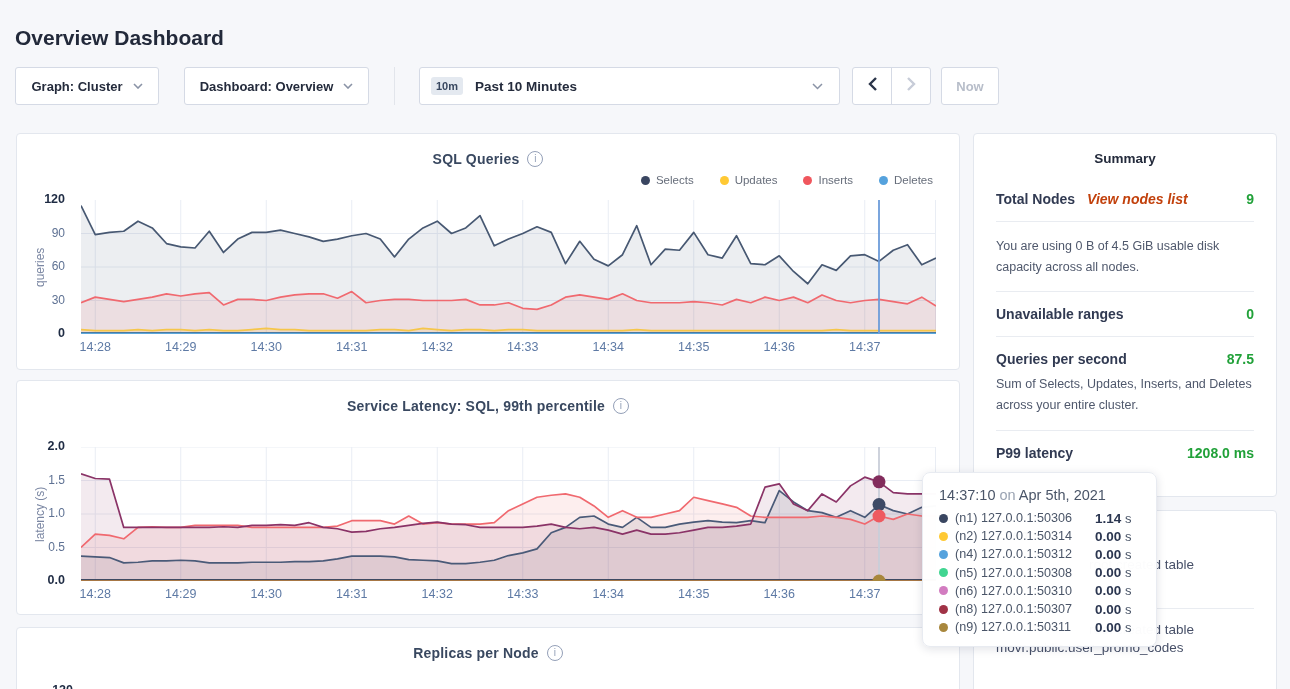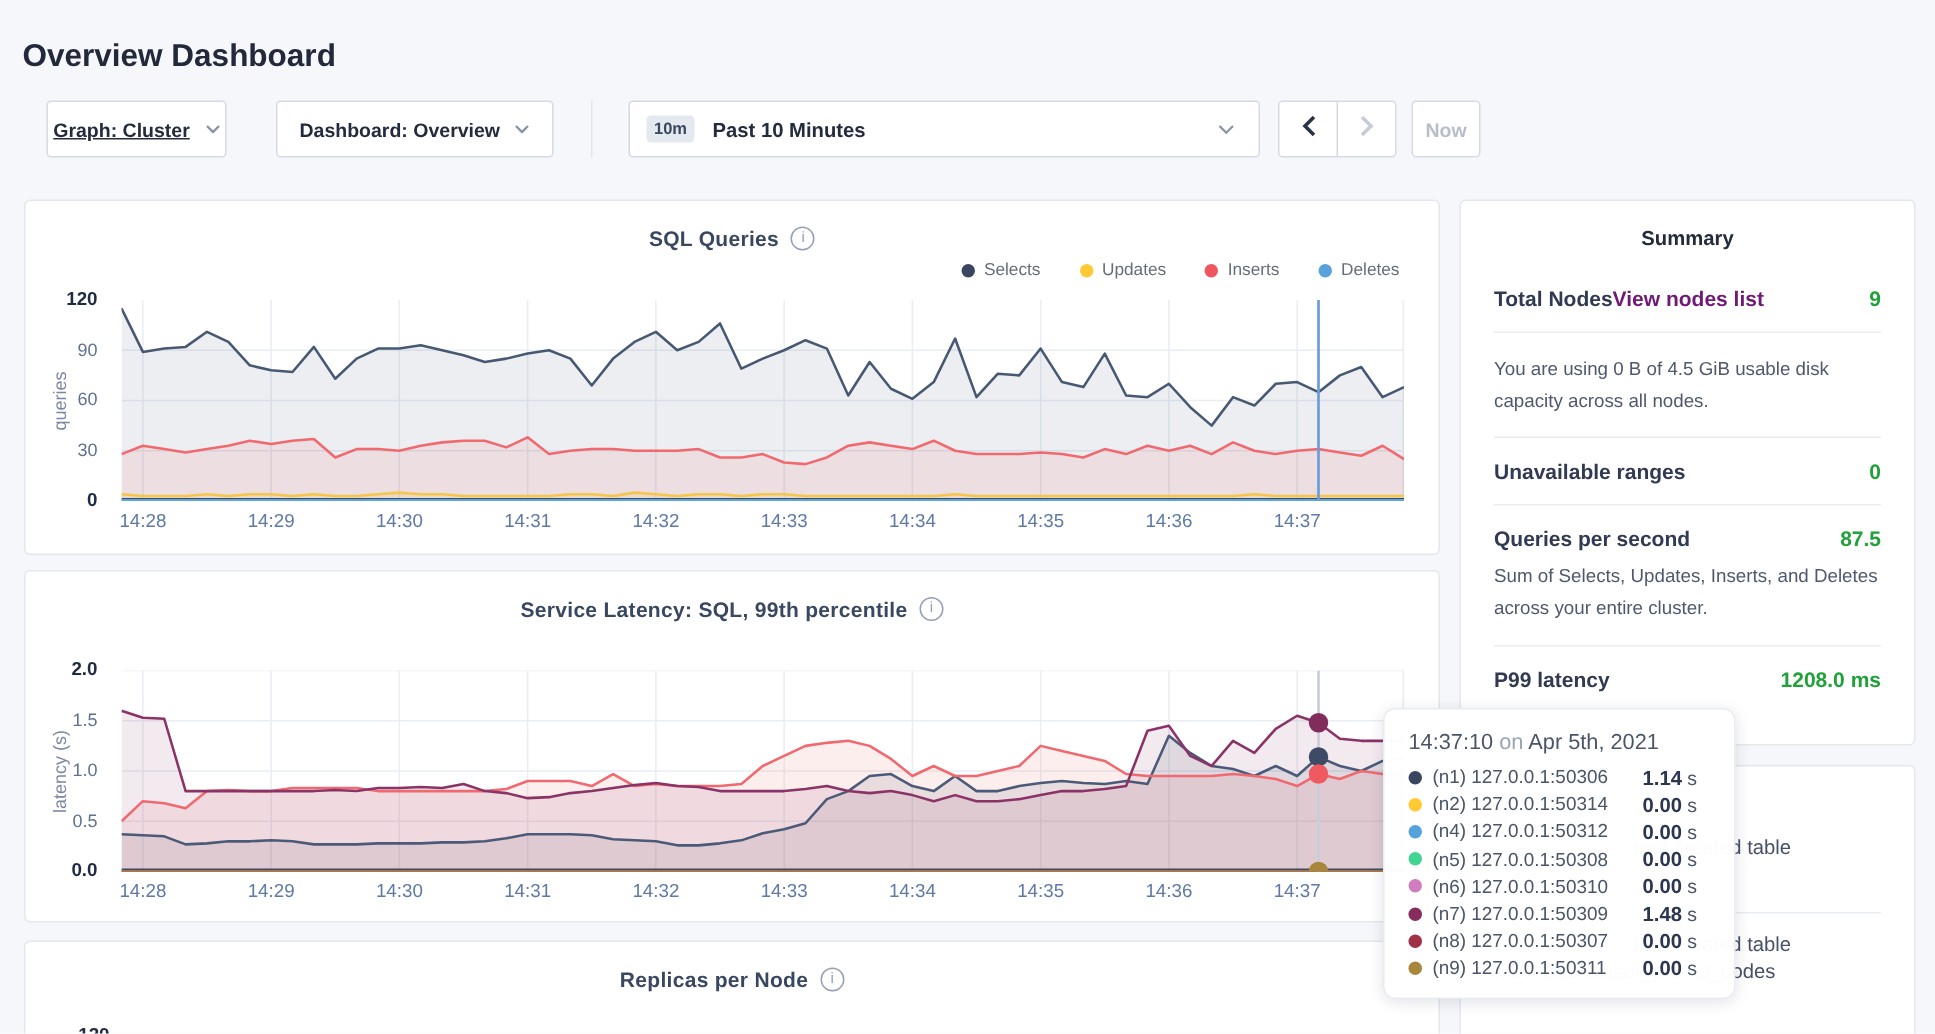--- a/index.html
+++ b/index.html
@@ -15,21 +15,21 @@
   .timepicker{position:absolute;left:419px;top:67px;width:421px;height:38px;background:#fff;
        border:1px solid #d5dae5;border-radius:3px;box-sizing:border-box;display:flex;align-items:center;cursor:pointer;}
   .time-badge{margin-left:11px;background:#e4e9f0;border-radius:3px;font-size:11px;font-weight:700;
        color:#394860;padding:3px 5px;}
   .time-label{margin-left:12px;font-size:13.5px;font-weight:700;color:#242b3c;flex:1;}
   .time-chev{margin-right:16px;}
   .arrow-group{position:absolute;left:852px;top:67px;width:79px;height:38px;border:1px solid #d5dae5;
        border-radius:3px;background:#fff;box-sizing:border-box;display:flex;}
   .arrow-btn{flex:1;display:flex;align-items:center;justify-content:center;cursor:pointer;}
   .arrow-btn.first{border-right:1px solid #d5dae5;}
-  .now-btn{left:941px;width:46px;color:#b7bdc9;cursor:default;}
+  .now-btn{left:941px;width:58px;color:#b7bdc9;cursor:default;}
   
   .card{position:absolute;background:#fff;border:1px solid #e3e7ee;border-radius:4px;box-sizing:border-box;}
   #card-sql{left:16px;top:133px;width:944px;height:237px;}
   #card-lat{left:16px;top:380px;width:944px;height:235px;}
   #card-rep{left:16px;top:627px;width:944px;height:200px;}
   #card-summary{left:973px;top:133px;width:304px;height:364px;}
   #card-events{left:973px;top:510px;width:304px;height:260px;}
   .chart-title-row{display:flex;align-items:center;justify-content:center;gap:8px;padding-top:17px;}
   .chart-title{font-size:14px;font-weight:700;color:#394860;letter-spacing:.2px;}
   .info-icon{width:16px;height:16px;border:1px solid #94a0b8;border-radius:50%;color:#94a0b8;
@@ -44,21 +44,21 @@
   .y-lab-bold{font-weight:700;color:#1e2b43;font-size:12.5px;}
   .x-labels{position:absolute;left:64px;top:206px;width:855px;height:16px;}
   .x-lab{position:absolute;width:60px;margin-left:-30px;text-align:center;font-size:12.5px;color:#5e7aa5;}
   .y-title{position:absolute;left:16px;top:66px;height:134px;width:14px;display:flex;align-items:center;
        justify-content:center;writing-mode:vertical-rl;transform:rotate(180deg);font-size:12px;color:#7b87a3;}
   .rep-ylab{position:absolute;left:30px;top:55px;width:26px;text-align:right;font-size:12.5px;
        font-weight:700;color:#1e2b43;}
   
   .sum-title{text-align:center;font-size:13.5px;font-weight:700;padding-top:17px;margin-bottom:25px;color:#242b3c;}
   .sum-head{display:flex;align-items:flex-end;padding:0 22px;font-size:14px;font-weight:700;color:#313a52;}
-  .sum-link{color:#701a75;cursor:pointer;}
+  .sum-link{margin-left:12px;color:#c2410c;cursor:pointer;font-style:italic;}
   .sum-value{margin-left:auto;color:#21a139;}
   .sum-desc{margin:7px 0 0;padding:0 22px;font-size:12.5px;line-height:1.65;color:#4f586c;}
   .divider{border:none;border-top:1px solid #e9ecf1;margin:14px 22px;}
   
   .ev-title{font-size:13.5px;font-weight:700;color:#242b3c;padding:16px 22px 0;}
   .ev-item{padding:0 22px;font-size:13.5px;color:#475068;line-height:18px;}
   .ev-item .l1{margin-left:93px;}
   .ev-item .l2{min-height:18px;}
   
   .hover-tooltip{position:absolute;left:922px;top:472px;width:235px;background:rgba(255,255,255,.98);
@@ -72,21 +72,21 @@
   .tt-val{font-size:13px;color:#4a5568;white-space:nowrap;}
   .tt-val b{font-size:13.5px;color:#2b3650;font-weight:700;}
 </style>
 </head>
 <body>
 
 <div id="app">
 
   <h1 class="page-title">Overview Dashboard</h1>
 
-  <div class="btn" style="left:31px;width:120px;text-decoration:underline;">
+  <div class="btn" style="left:15px;width:144px;">
     <span>Graph: Cluster</span>
     <span class="chev">
       <svg width="10" height="6" viewBox="0 0 10 6">
           <path d="M1 1l4 4 4-4" fill="none" stroke="currentColor" stroke-width="1.6"></path>
         </svg>
     </span>
   </div>
   <div class="btn" style="left:184px;width:185px;">
     <span>Dashboard: Overview</span>
     <span class="chev">
@@ -342,25 +342,20 @@
           <span class="tt-dot" style="background: rgb(65, 213, 145);"></span>
           <span class="tt-label">(n5) 127.0.0.1:50308</span>
           <span class="tt-val"><b>0.00</b> s</span>
         </div>
         <div class="tt-row">
           <span class="tt-dot" style="background: rgb(210, 124, 192);"></span>
           <span class="tt-label">(n6) 127.0.0.1:50310</span>
           <span class="tt-val"><b>0.00</b> s</span>
         </div>
         <div class="tt-row">
-          <span class="tt-dot" style="background: rgb(134, 45, 94);"></span>
-          <span class="tt-label">(n7) 127.0.0.1:50309</span>
-          <span class="tt-val"><b>1.48</b> s</span>
-        </div>
-        <div class="tt-row">
           <span class="tt-dot" style="background: rgb(160, 50, 70);"></span>
           <span class="tt-label">(n8) 127.0.0.1:50307</span>
           <span class="tt-val"><b>0.00</b> s</span>
         </div>
         <div class="tt-row">
           <span class="tt-dot" style="background: rgb(168, 135, 61);"></span>
           <span class="tt-label">(n9) 127.0.0.1:50311</span>
           <span class="tt-val"><b>0.00</b> s</span>
         </div>
       </div>

